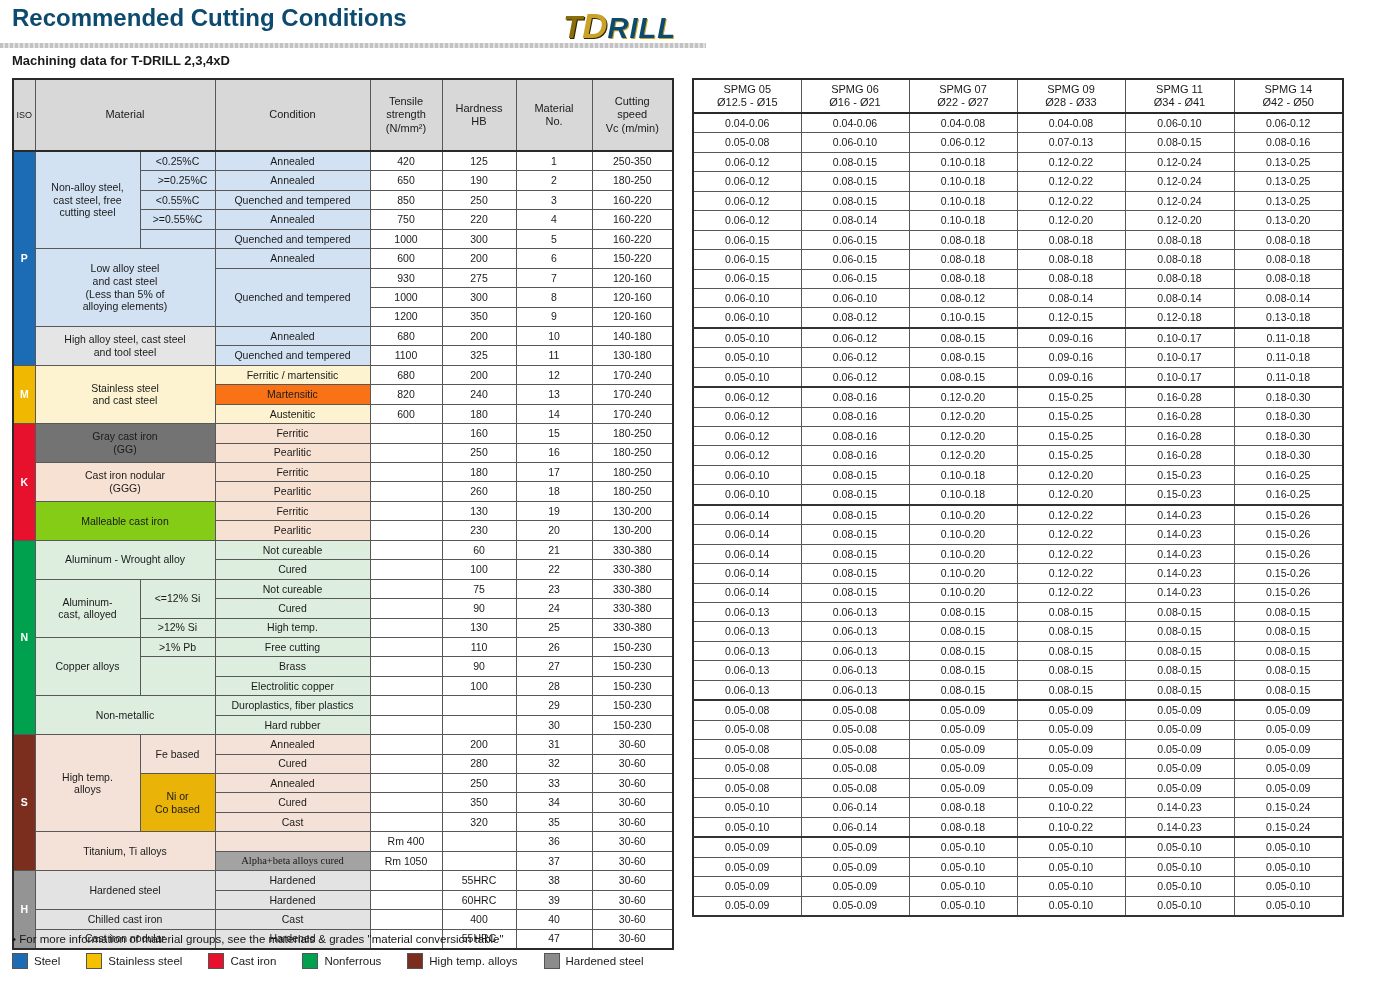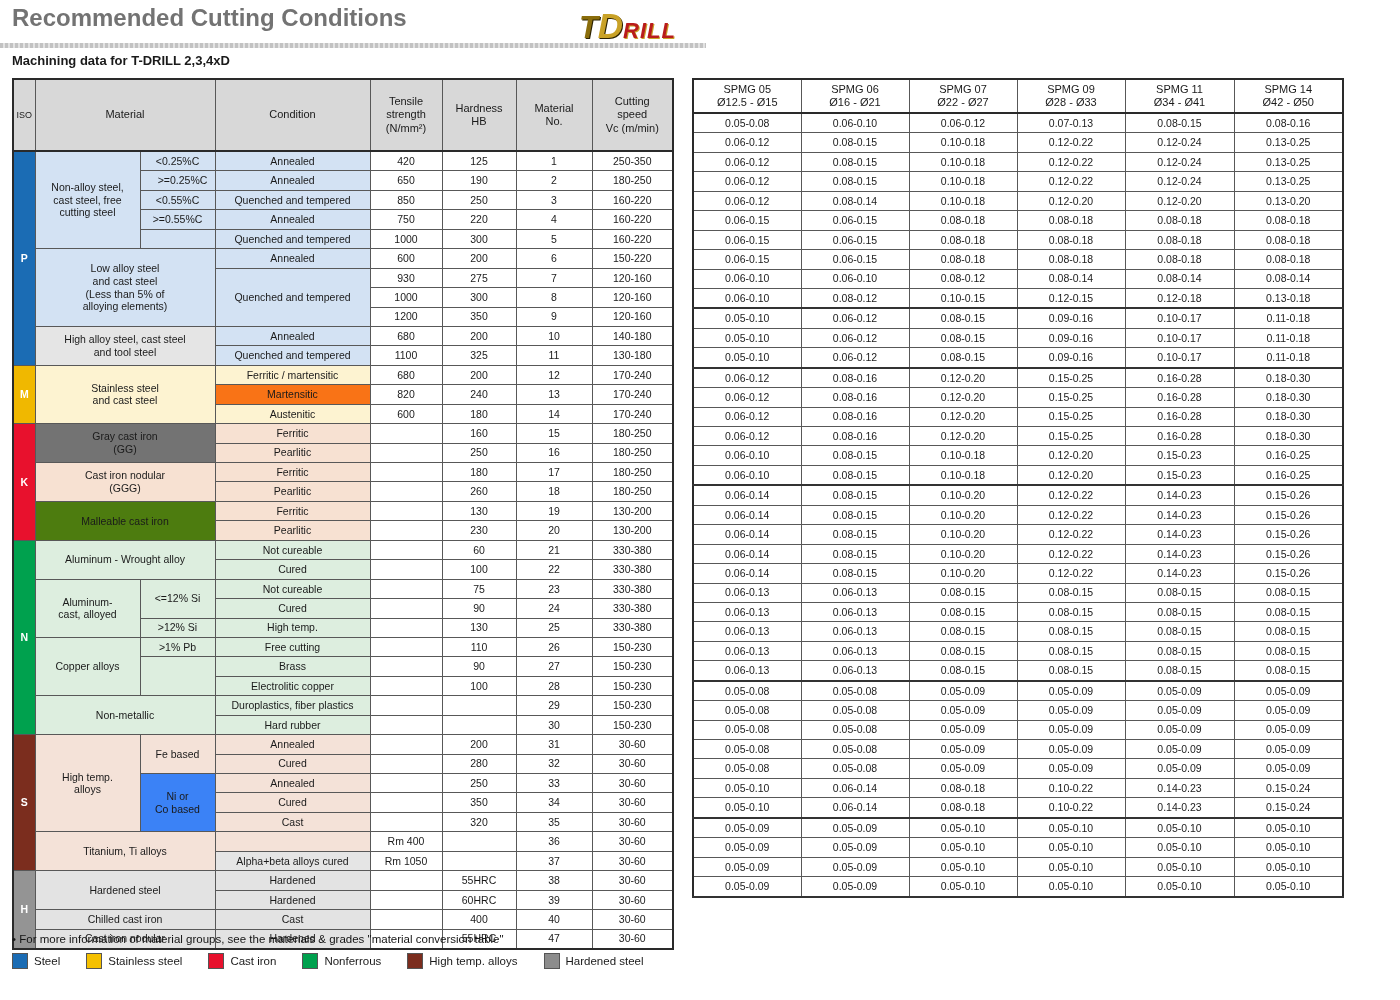--- a/index.html
+++ b/index.html
@@ -1,29 +1,29 @@
 <!DOCTYPE html>
 <html><head>
 <meta charset="utf-8">
 <style>
   html,body{margin:0;padding:0;}
   body{
     width:1400px;height:1000px;position:relative;background:#ffffff;
     font-family:"Liberation Sans",sans-serif;color:#1a1a1a;overflow:hidden;
   }
   .page-title{
-    position:absolute;left:12px;top:4px;font-size:24px;font-weight:bold;color:#737373;
+    position:absolute;left:12px;top:4px;font-size:24px;font-weight:bold;color:#0c4a6e;
   }
   .logo{
     position:absolute;left:420px;top:6px;width:256px;text-align:right;
     font-style:italic;font-weight:bold;white-space:nowrap;
   }
   .logo .lg-t{font-size:31px;color:#8a6d0b;text-shadow:1px 1px 0 #2b2200;}
   .logo .lg-d{font-size:35px;color:#c9a227;text-shadow:1px 1px 0 #2b2200;}
-  .logo .lg-rill{font-size:22px;color:#b91c1c;text-shadow:1px 1px 0 #c9a227;letter-spacing:1px;}
+  .logo .lg-rill{font-size:29px;color:#0c4a6e;text-shadow:1px 1px 0 #c9a227;letter-spacing:1px;}
   .title-divider{
     position:absolute;left:0;top:43px;width:706px;height:5px;
     background:repeating-linear-gradient(90deg,#c2c2c2 0 3px,#e2e2e2 3px 5px);
   }
   .subtitle{position:absolute;left:12px;top:53px;font-size:13px;font-weight:bold;}
 
   table.tbl{border-collapse:collapse;table-layout:fixed;}
   .tbl th,.tbl td{
     border:1px solid #585858;font-size:10.5px;text-align:center;vertical-align:middle;
     padding:0 2px;overflow:hidden;line-height:1.2;
@@ -238,21 +238,21 @@
         <td>180-250</td>
       </tr>
       <tr>
         <td class="cond-cell" style="background: rgb(247, 225, 210);">Pearlitic</td>
         <td></td>
         <td>260</td>
         <td>18</td>
         <td>180-250</td>
       </tr>
       <tr>
-        <td class="mat-name" rowspan="2" colspan="2" style="background: #4d7c0f;">Malleable cast iron</td>
+        <td class="mat-name" rowspan="2" colspan="2" style="background: #84cc16;">Malleable cast iron</td>
         <td class="cond-cell" style="background: rgb(247, 225, 210);">Ferritic</td>
         <td></td>
         <td>130</td>
         <td>19</td>
         <td>130-200</td>
       </tr>
       <tr>
         <td class="cond-cell" style="background: rgb(247, 225, 210);">Pearlitic</td>
         <td></td>
         <td>230</td>
@@ -351,21 +351,21 @@
         <td>30-60</td>
       </tr>
       <tr>
         <td class="cond-cell" style="background: rgb(244, 226, 216);">Cured</td>
         <td></td>
         <td>280</td>
         <td>32</td>
         <td>30-60</td>
       </tr>
       <tr>
-        <td class="mat-sub" rowspan="3" style="background: #3b82f6;">Ni or
+        <td class="mat-sub" rowspan="3" style="background: #eab308;">Ni or
 Co based</td>
         <td class="cond-cell" style="background: rgb(244, 226, 216);">Annealed</td>
         <td></td>
         <td>250</td>
         <td>33</td>
         <td>30-60</td>
       </tr>
       <tr>
         <td class="cond-cell" style="background: rgb(244, 226, 216);">Cured</td>
         <td></td>
@@ -382,21 +382,21 @@
       </tr>
       <tr>
         <td class="mat-name" rowspan="2" colspan="2" style="background: rgb(244, 226, 216);">Titanium, Ti alloys</td>
         <td class="cond-cell" style="background: rgb(244, 226, 216);"></td>
         <td>Rm 400</td>
         <td></td>
         <td>36</td>
         <td>30-60</td>
       </tr>
       <tr>
-        <td class="cond-cell" style="background: #e5e5e5;">Alpha+beta alloys cured</td>
+        <td class="cond-cell" style="background: #a3a3a3; font-family: Liberation Serif, serif;">Alpha+beta alloys cured</td>
         <td>Rm 1050</td>
         <td></td>
         <td>37</td>
         <td>30-60</td>
       </tr>
       <tr>
         <td class="iso-cell" rowspan="4" style="background: rgb(148, 148, 148);">H</td>
         <td class="mat-name" rowspan="2" colspan="2" style="background: rgb(227, 227, 227);">Hardened steel</td>
         <td class="cond-cell" style="background: rgb(227, 227, 227);">Hardened</td>
         <td></td>
@@ -443,20 +443,28 @@
     <tr class="col-head" id="right-colhead">
         <th><div>SPMG 05</div><div>Ø12.5 - Ø15</div></th>
         <th><div>SPMG 06</div><div>Ø16 - Ø21</div></th>
         <th><div>SPMG 07</div><div>Ø22 - Ø27</div></th>
         <th><div>SPMG 09</div><div>Ø28 - Ø33</div></th>
         <th><div>SPMG 11</div><div>Ø34 - Ø41</div></th>
         <th><div>SPMG 14</div><div>Ø42 - Ø50</div></th>
       </tr>
   </thead>
   <tbody id="right-tbody">
+      <tr>
+        <td>0.04-0.06</td>
+        <td>0.04-0.06</td>
+        <td>0.04-0.08</td>
+        <td>0.04-0.08</td>
+        <td>0.06-0.10</td>
+        <td>0.06-0.12</td>
+      </tr>
       <tr>
         <td>0.05-0.08</td>
         <td>0.06-0.10</td>
         <td>0.06-0.12</td>
         <td>0.07-0.13</td>
         <td>0.08-0.15</td>
         <td>0.08-0.16</td>
       </tr>
       <tr>
         <td>0.06-0.12</td>

